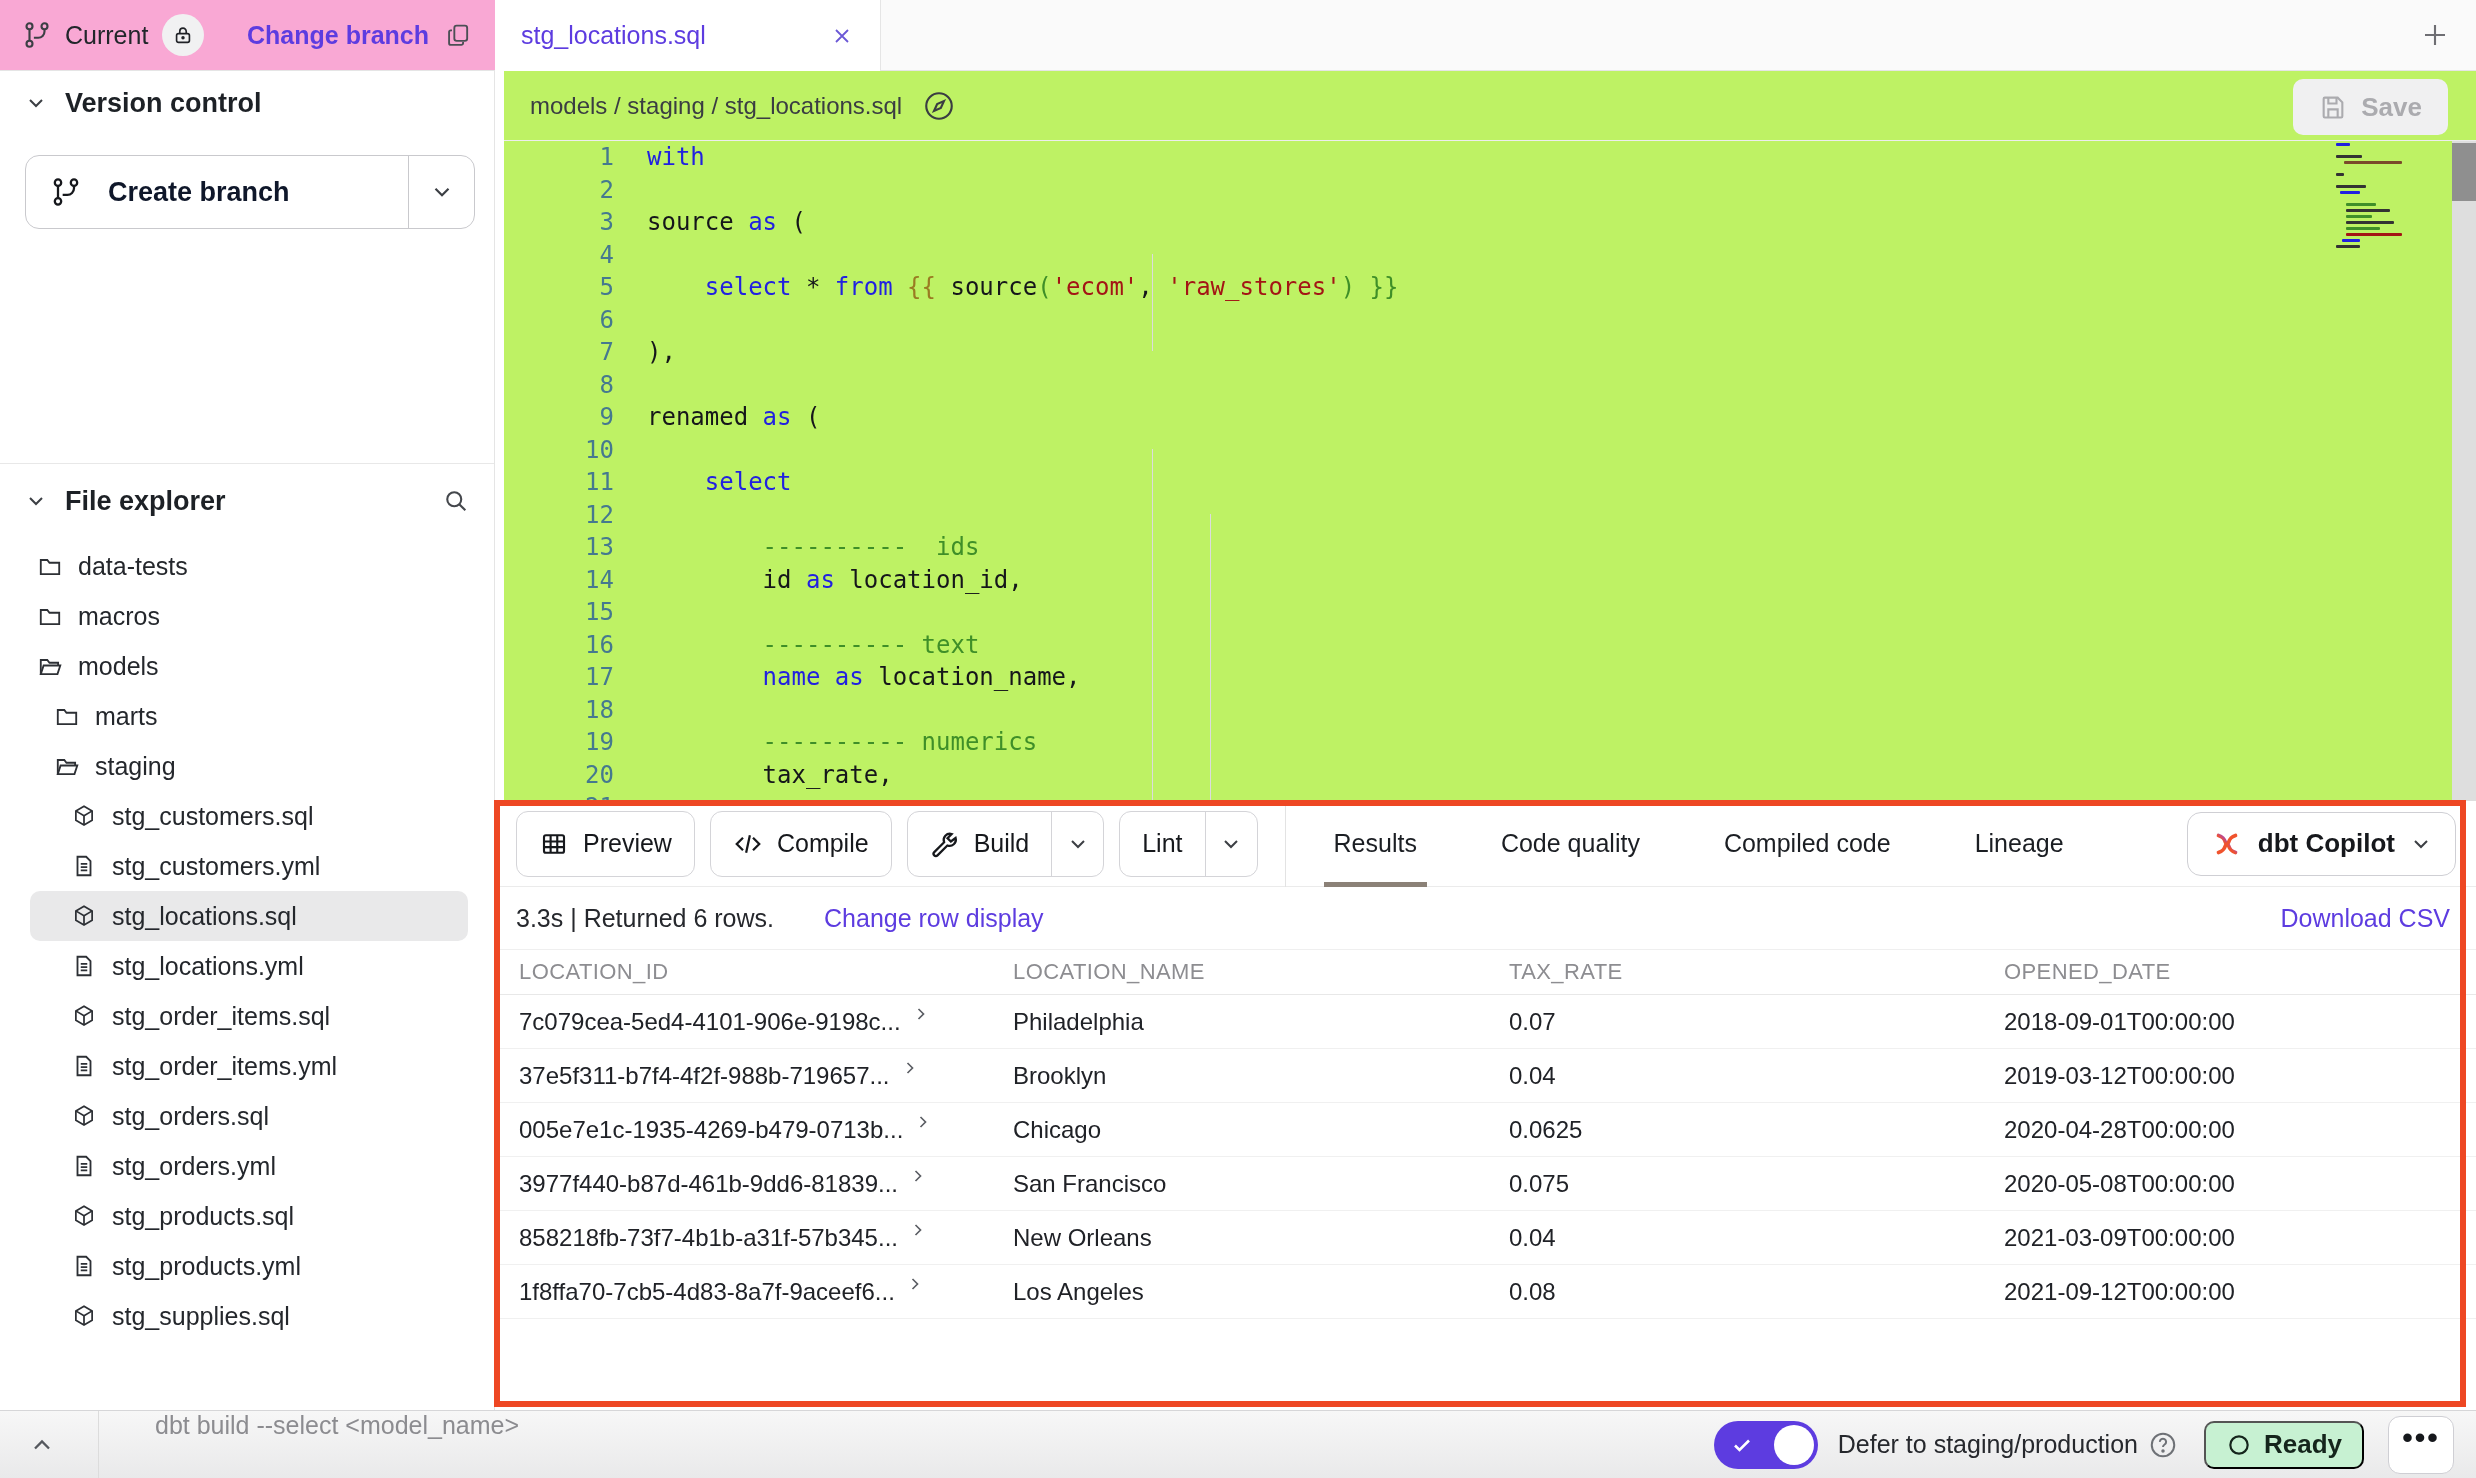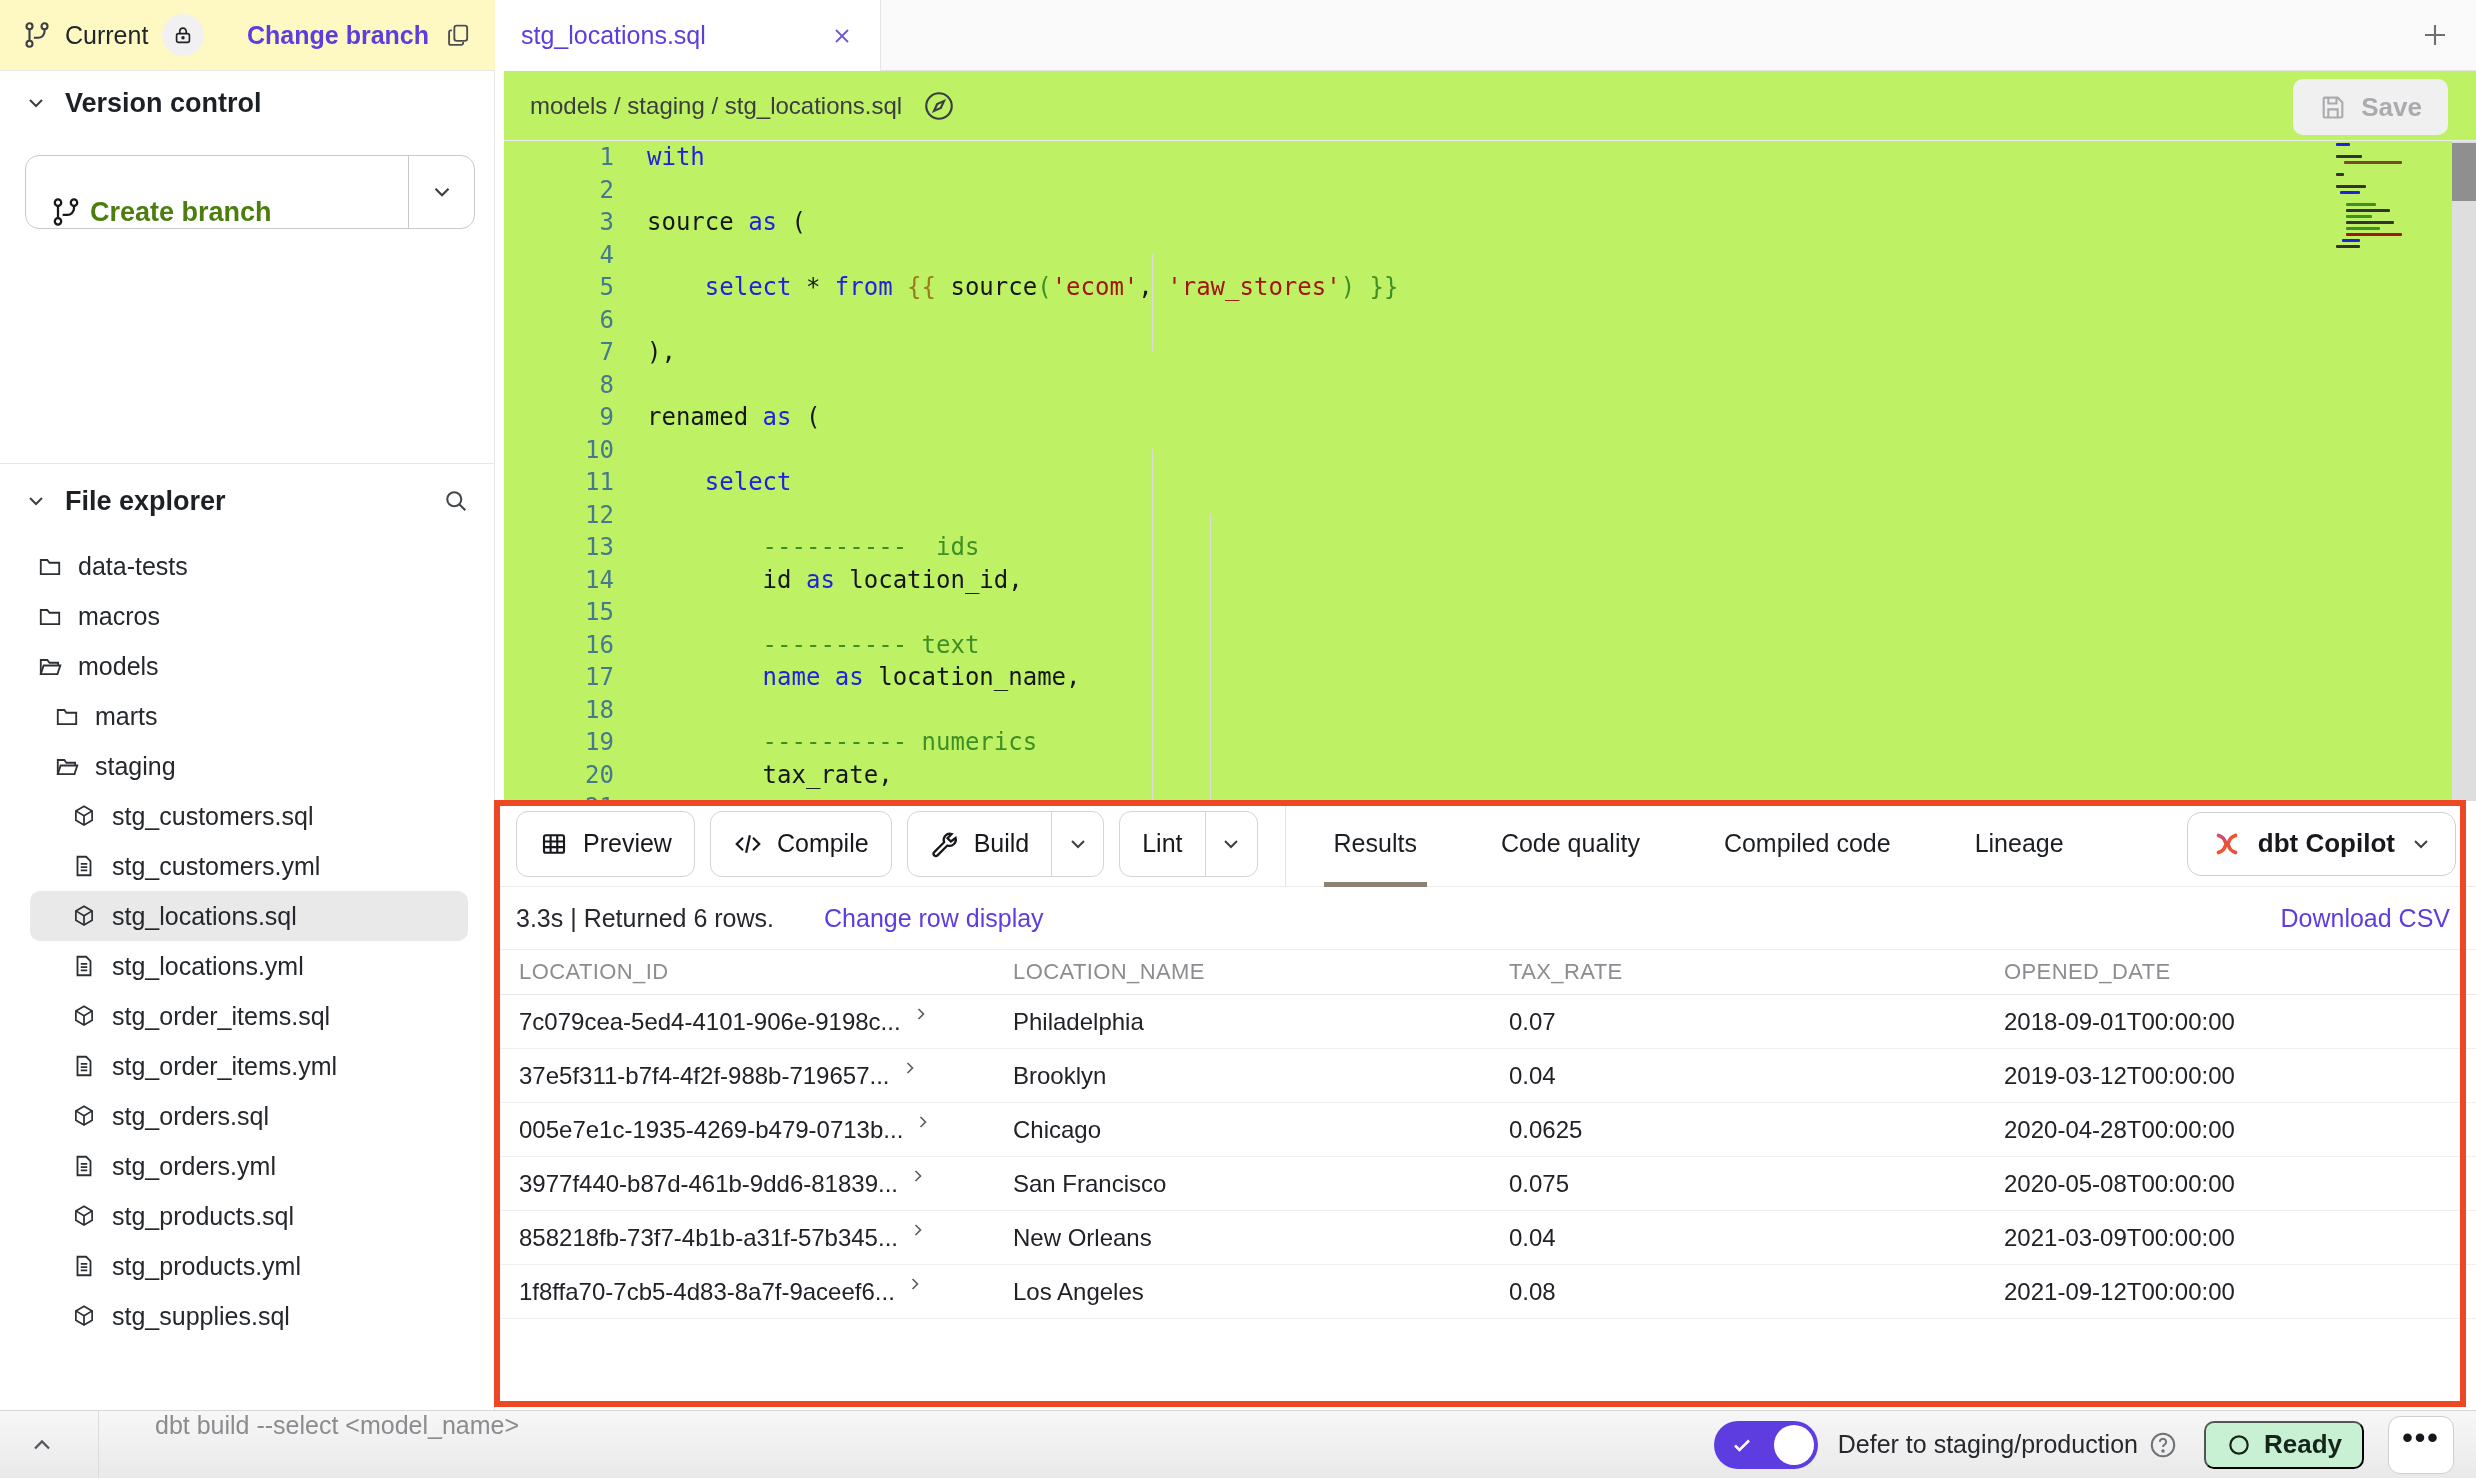--- a/index.html
+++ b/index.html
@@ -2,21 +2,21 @@
 <html><head>
 <meta charset="utf-8">
 <style>
   * { margin:0; padding:0; box-sizing:border-box; }
   html,body { width:2476px; height:1478px; overflow:hidden; background:#fff;
     font-family:"Liberation Sans", sans-serif; color:#1b1b1f; }
   .icn { display:inline-flex; align-items:center; justify-content:center; flex:none; }
   .icn svg { display:block; }
 
   
-  #topbar-left { position:absolute; left:0; top:0; width:495px; height:71px; background:#fef9c3;
+  #topbar-left { position:absolute; left:0; top:0; width:495px; height:71px; background:#f9a8d4;
     border-bottom:1px solid #e5e5e5; display:flex; align-items:center; padding:0 22px; z-index:3; }
   #topbar-left .branch-name { font-size:25px; color:#22262b; margin-left:13px; }
   .lock-badge { width:42px; height:42px; border-radius:50%; background:#f1f1f2; margin-left:14px;
     display:flex; align-items:center; justify-content:center; }
   #change-branch { margin-left:auto; font-size:25px; font-weight:bold; color:#5d3ce0; cursor:pointer; }
   #copy-branch { margin-left:16px; color:#4b4f55; cursor:pointer; }
 
   #tabbar { position:absolute; left:495px; top:0; right:0; height:71px; background:#fafafa;
     border-bottom:1px solid #e5e5e5; z-index:2; }
   .active-tab { position:absolute; left:0; top:0; width:386px; height:71px; background:#fff;
@@ -27,22 +27,22 @@
 
   
   #sidebar { position:absolute; left:0; top:71px; width:495px; bottom:68px; background:#fff;
     border-right:1px solid #e5e5e5; z-index:1; overflow:hidden; }
   .section-head { display:flex; align-items:center; gap:17px; padding:0 24px; height:48px;
     font-size:27px; font-weight:bold; color:#1d2126; }
   #vc-head { margin-top:8px; }
   #create-branch { position:absolute; left:25px; top:84px; width:450px; height:74px;
     border:1px solid #c9c9cd; border-radius:14px; background:#fff; display:flex; align-items:stretch;
     cursor:pointer; }
-  #create-branch .cb-main { flex:1; display:flex; align-items:flex-end; gap:8px; padding:0 24px;
-    font-size:27px; font-weight:bold; color:#4d7c0f; }
+  #create-branch .cb-main { flex:1; display:flex; align-items:center; gap:26px; padding:0 24px;
+    font-size:27px; font-weight:bold; color:#0f172a; }
   #create-branch .cb-arrow { width:66px; border-left:1px solid #c9c9cd; display:flex;
     align-items:center; justify-content:center; color:#3c3f44; }
   #vc-divider { position:absolute; left:0; top:392px; width:100%; height:1px; background:#e8e8e8; }
   #fe-head { position:absolute; left:0; top:406px; width:100%; }
   #fe-search { margin-left:auto; color:#44474c; cursor:pointer; }
   #file-list { position:absolute; left:0; top:470px; width:100%; }
   .fe-item { height:50px; display:flex; align-items:center; gap:15px; font-size:25px; color:#24272c;
     margin:0 26px 0 30px; border-radius:10px; cursor:pointer; }
   .fe-item.selected { background:#e9e9ea; }
   .fe-item .icn { color:#2d3035; }

